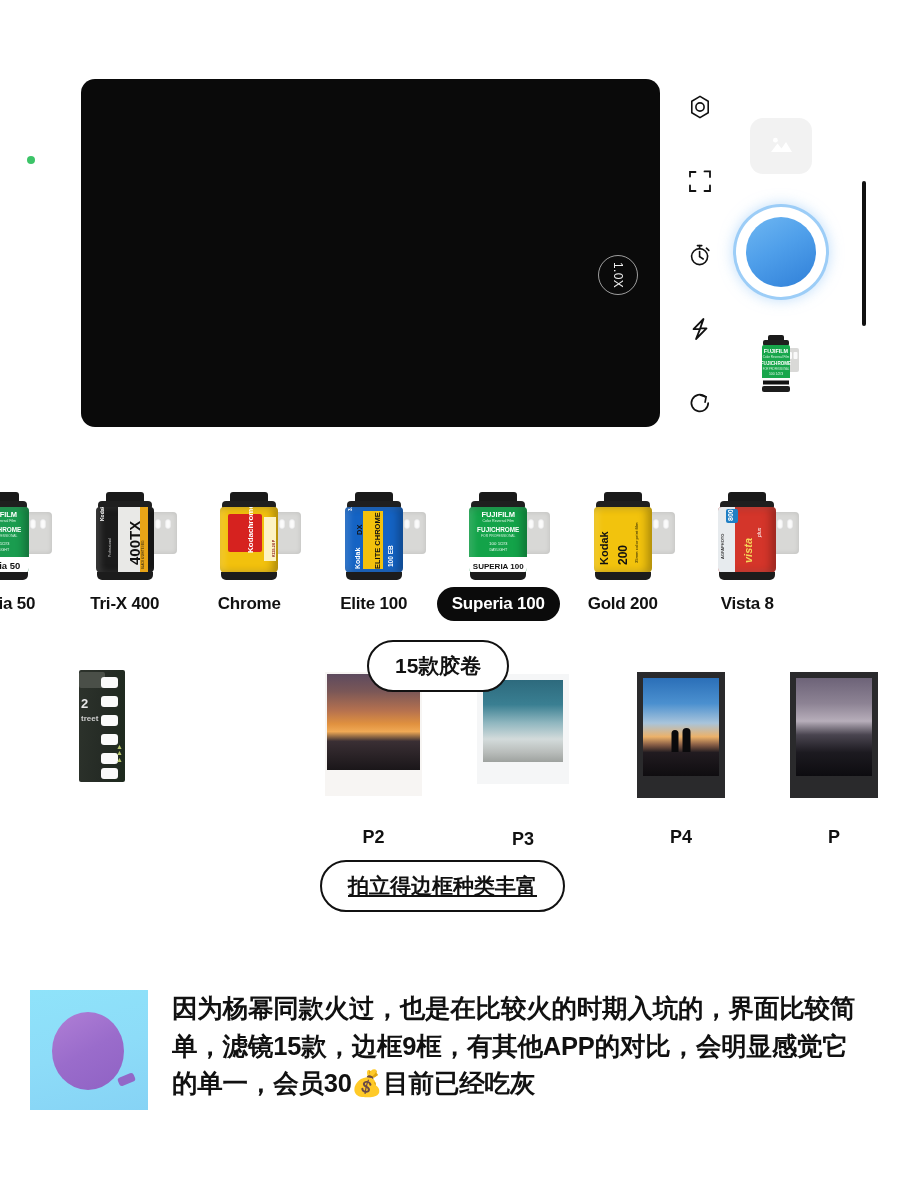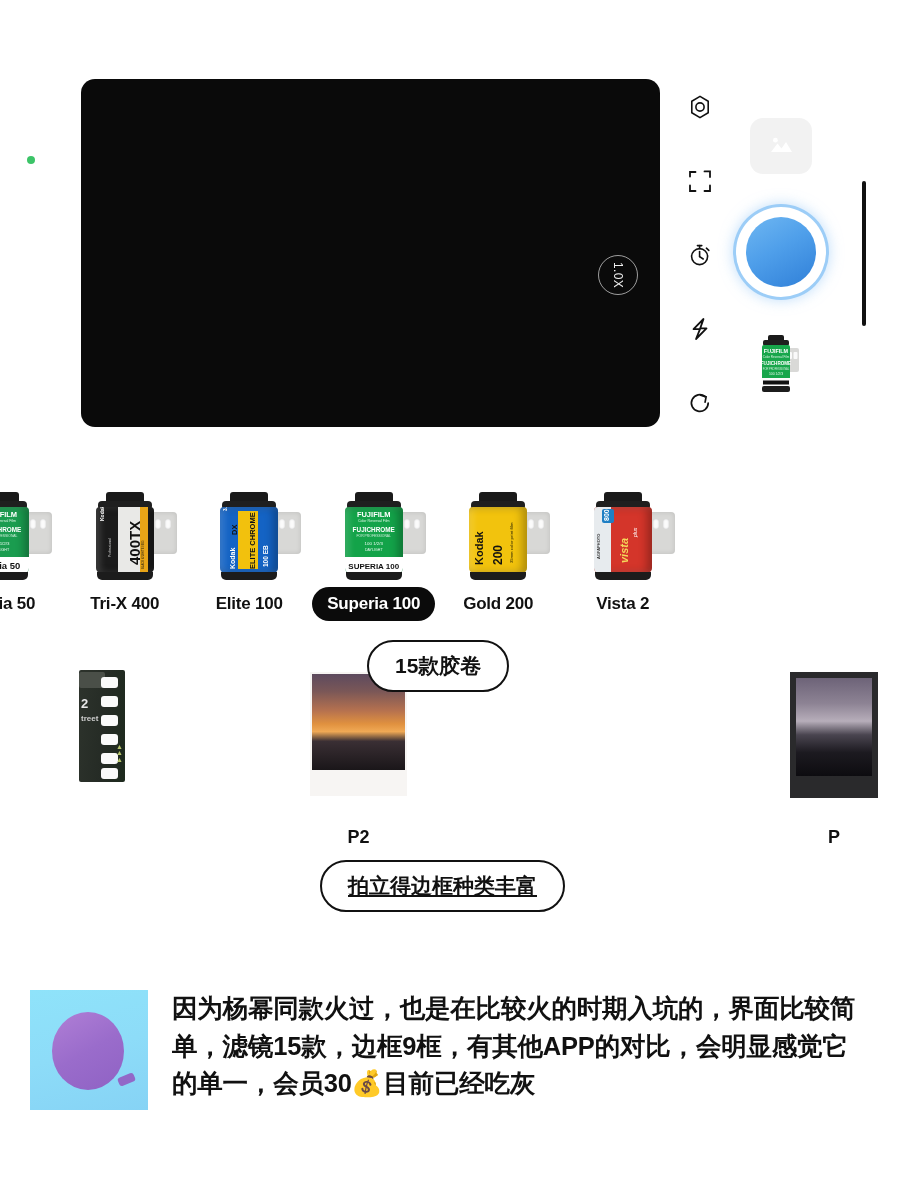--- a/index.html
+++ b/index.html
@@ -400,20 +400,37 @@
           <div style="position:absolute;left:30px;top:58px;color:#111;font-size:15px;font-weight:800;transform:rotate(-90deg);transform-origin:left top;white-space:nowrap">400TX</div>
           <div style="position:absolute;left:45px;top:62px;color:#111;font-size:2.8px;transform:rotate(-90deg);transform-origin:left top;white-space:nowrap">BLACK &amp; WHITE NEG</div>
         </div>
         <div class="can-bottom"></div>
       </div>
     </div>
     <div class="roll-name">Tri-X 400</div>
   </div>
 
 
+  <div class="roll-item">
+    <div class="canister-box">
+      <div class="canister">
+        <div class="can-leader"></div>
+        <div class="can-top"></div>
+          <div class="can-shoulder"></div>
+        <div class="can-body" style="background:#f2c10d">
+          <div style="position:absolute;left:8px;top:7px;width:34px;height:38px;background:#d6221f;border-radius:2px"></div>
+          <div style="position:absolute;left:44px;top:10px;width:12px;height:44px;background:#fdf3c4"></div>
+          <div style="position:absolute;left:26px;top:46px;color:#fff;font-size:8px;font-weight:800;transform:rotate(-90deg);transform-origin:left top;white-space:nowrap">Kodachrome</div>
+          <div style="position:absolute;left:52px;top:50px;color:#8a1512;font-size:3.6px;font-weight:700;transform:rotate(-90deg);transform-origin:left top;white-space:nowrap">K135-24 P</div>
+        </div>
+        <div class="can-bottom"></div>
+      </div>
+    </div>
+    <div class="roll-name">Chrome</div>
+  </div>
 
   <div class="roll-item">
     <div class="canister-box">
       <div class="canister">
         <div class="can-leader"></div>
         <div class="can-top"></div>
           <div class="can-shoulder"></div>
         <div class="can-body" style="background:#1463c4">
           <div style="position:absolute;left:18px;top:4px;width:20px;height:58px;background:#f2c10d"></div>
           <div style="position:absolute;left:3px;top:4px;color:#fff;font-size:4.6px;font-weight:800;transform:rotate(-90deg);transform-origin:left top;white-space:nowrap">3.6</div>
@@ -477,21 +494,21 @@
           <div style="position:absolute;left:0;top:0;width:17px;height:100%;background:#e7ebee"></div>
           <div style="position:absolute;left:8px;top:2px;width:12px;height:14px;background:#1f7fc4;border-radius:2px"></div>
           <div style="position:absolute;left:9px;top:14px;color:#fff;font-size:7px;font-weight:800;transform:rotate(-90deg);transform-origin:left top;white-space:nowrap">800</div>
           <div style="position:absolute;left:2px;top:52px;color:#333;font-size:4px;font-weight:800;transform:rotate(-90deg);transform-origin:left top;white-space:nowrap">AGFAPHOTO</div>
           <div style="position:absolute;left:24px;top:56px;color:#f5d85a;font-size:11px;font-weight:800;font-style:italic;transform:rotate(-90deg);transform-origin:left top;white-space:nowrap">vista</div>
           <div style="position:absolute;left:38px;top:30px;color:#fff;font-size:5px;font-style:italic;transform:rotate(-90deg);transform-origin:left top;white-space:nowrap">plus</div>
         </div>
         <div class="can-bottom"></div>
       </div>
     </div>
-    <div class="roll-name">Vista 2</div>
+    <div class="roll-name">Vista 8</div>
   </div>
 </div>
 
 <div class="pill-badge" id="pill-rolls">15款胶卷</div>
 
 <div class="frames-row">
 
   <div class="frame-item" style="left:79px; top:10px;">
     <div class="filmstrip-edge">
       <div class="fs-top-smear"></div>
@@ -501,28 +518,45 @@
       <div class="sprocket" style="top:26px"></div>
       <div class="sprocket" style="top:45px"></div>
       <div class="sprocket" style="top:64px"></div>
       <div class="sprocket" style="top:83px"></div>
       <div class="sprocket" style="top:98px"></div>
       <div class="fs-arrows">▲<br>▲<br>▲</div>
     </div>
   </div>
 
 
-  <div class="frame-item" style="left:310px; top:12px;">
+  <div class="frame-item" style="left:325px; top:12px;">
     <div class="pola shadowless" style="padding:2px 2px 26px 2px;background:#f7f5f3">
       <div class="pola-img ph-sunset" style="width:93px;height:96px"></div>
     </div>
     <div class="frame-label">P2</div>
   </div>
 
-
+  <div class="frame-item" style="left:477px; top:14px;">
+    <div class="pola" style="background:#f5f6f7;box-shadow:none;padding:6px 6px 22px 6px">
+      <div class="pola-img ph-clouds" style="width:80px;height:82px"></div>
+    </div>
+    <div class="frame-label">P3</div>
+  </div>
+
+  <div class="frame-item" style="left:637px; top:12px;">
+    <div class="darkframe">
+      <div class="darkframe-img ph-couple2">
+        <div class="silhouette">
+          <div class="sil-fig"></div>
+            <div class="sil-fig b"></div>
+        </div>
+      </div>
+    </div>
+    <div class="frame-label">P4</div>
+  </div>
 
   <div class="frame-item" style="left:790px; top:12px;">
     <div class="darkframe" style="padding:6px 6px 22px 6px">
       <div class="darkframe-img ph-mtn"></div>
     </div>
     <div class="frame-label">P</div>
   </div>
 </div>
 
 <div class="pill-badge" id="pill-frames">拍立得边框种类丰富</div>

